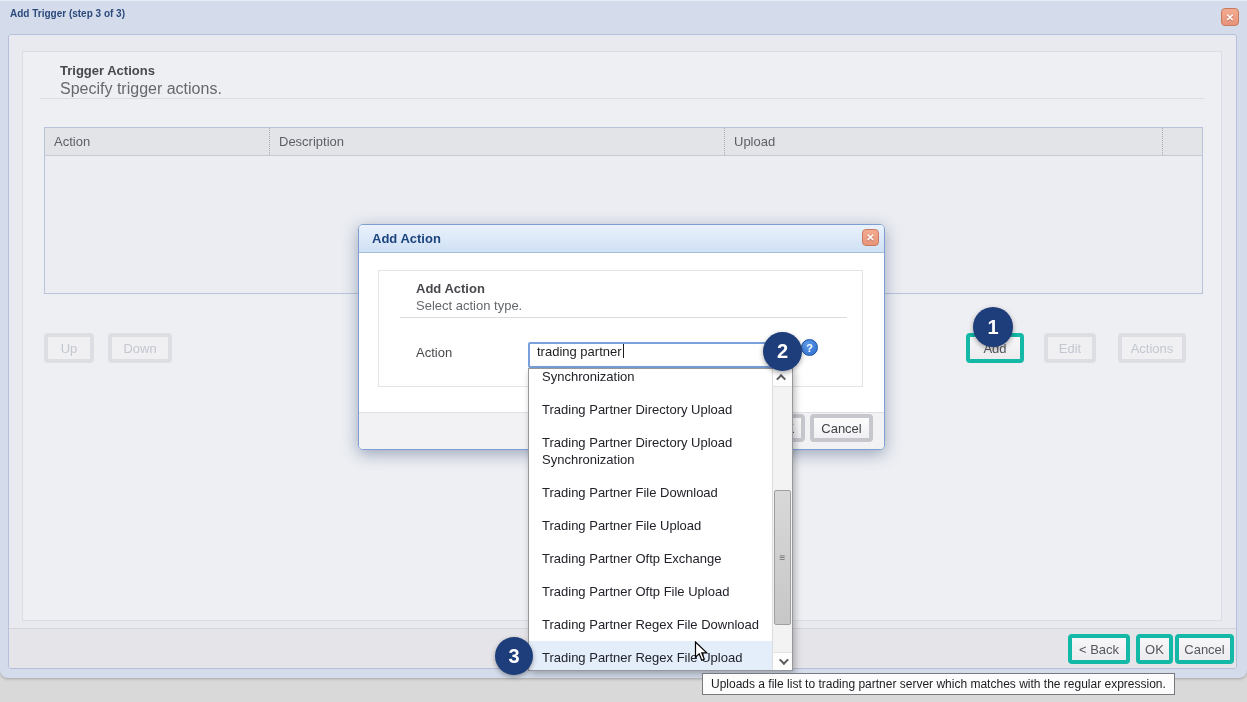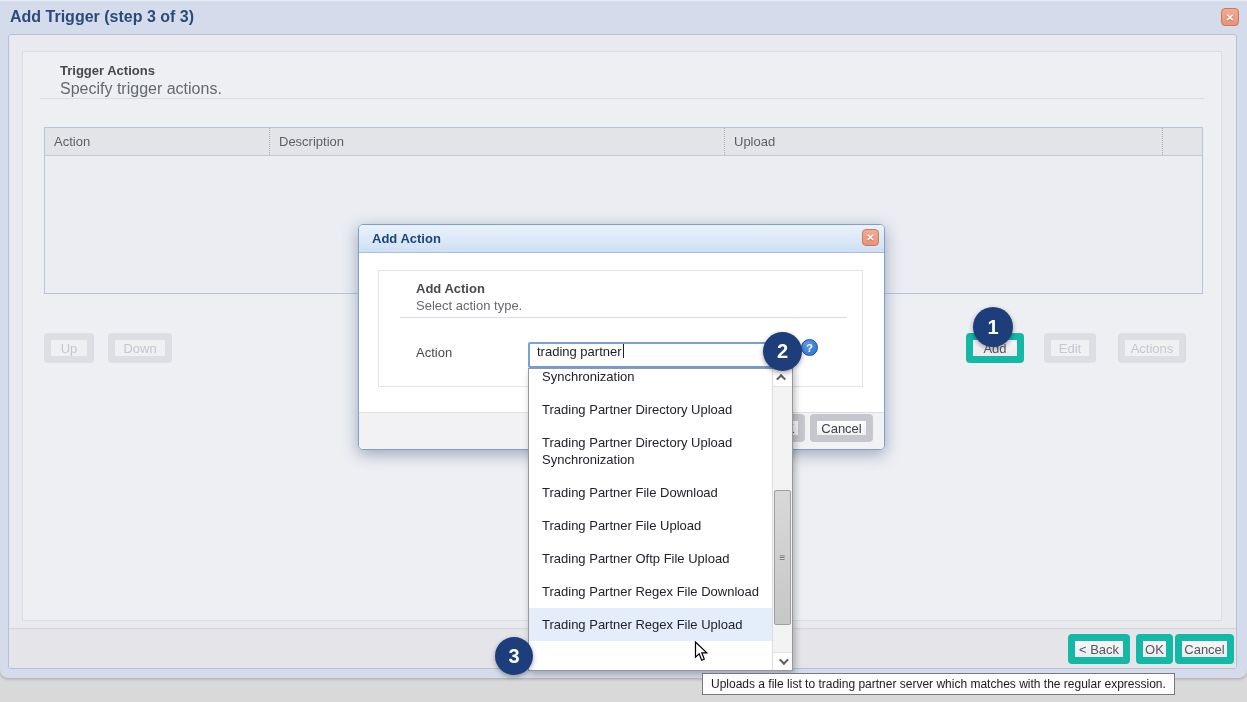--- a/index.html
+++ b/index.html
@@ -4,21 +4,21 @@
 <style>
   * { margin:0; padding:0; box-sizing:border-box; }
   html,body { background:#cfcfd1; }
   body { font-family:"Liberation Sans", sans-serif; }
   .stage { position:relative; width:1247px; height:702px; background:#d9d9da; overflow:hidden; }
 
   
   .window { position:absolute; left:0; top:0; width:1247px; height:678px;
             background:var(--window-bg,#d4dcec); border-top:1px solid #e7edf7;
             border-radius:0 0 8px 8px; box-shadow:0 1px 3px rgba(0,0,0,.25); }
-  .win-title { position:absolute; left:10px; top:7px; font-size:16px; font-weight:bold;
+  .win-title { position:absolute; left:10px; top:7px; font-size:10px; font-weight:bold;
                color:var(--window-title,#2b4a7a); }
   .close-btn { position:absolute; width:18px; height:18px; border-radius:4px;
                background:linear-gradient(#f3ab90,var(--close-btn,#e8937a));
                border:1px solid #c67a5f; color:#fff; font-size:10px; font-weight:bold;
                display:flex; align-items:center; justify-content:center;
                text-shadow:0 1px 1px rgba(0,0,0,.25); cursor:pointer; }
 
   .content-panel { position:absolute; left:8px; top:33px; width:1229px; height:635px;
                    background:var(--panel-bg,#e9eaef); border:1px solid var(--panel-border,#b5c1da);
                    border-radius:3px; }
@@ -33,21 +33,21 @@
   .grid { position:absolute; left:44px; top:126px; width:1159px; height:167px;
           border:1px solid var(--table-border,#b9c4db); background:var(--table-body-bg,#ebedf2); }
   .grid-header { display:flex; height:28px; background:var(--table-header-bg,#e3e4e8);
                  border-bottom:1px solid #c9cace; }
   .grid-header .cell { display:flex; align-items:center; padding-left:9px; font-size:13px;
                        color:#5c5f66; height:100%; }
   .grid-header .cell + .cell { border-left:1px dotted #a9abb2; }
   .c1 { width:224px; } .c2 { width:455px; } .c3 { width:438px; } .c4 { flex:1; }
 
   
-  .ui-btn { position:absolute; border:7px solid #14b8a6; border-radius:4px;
+  .ui-btn { position:absolute; border:4px solid #14b8a6; border-radius:4px;
             background:linear-gradient(#f7f7f9,#ececef); font-family:inherit; font-size:13px;
             color:#54575d; display:flex; align-items:center; justify-content:center; cursor:pointer; }
   .ui-btn.disabled { color:#c3c7d0; border-color:#dddee3; background:#f0f0f3; cursor:default; }
   .dlg-btn { border-color:#c6c7cd; background:linear-gradient(#fcfcfd,#f0f0f3); color:#3f4246; }
 
   
   .dialog { position:absolute; left:358px; top:224px; width:527px; height:226px; background:#fff;
             border:1px solid var(--dialog-border,#7d9fd4); border-radius:5px;
             box-shadow:0 4px 16px rgba(55,75,115,.45); }
   .dlg-titlebar { position:absolute; left:0; top:0; width:525px; height:28px;
@@ -162,20 +162,21 @@
     <button class="ui-btn dlg-btn" style="left:451px; top:189px; width:63px; height:28px;">Cancel</button>
   </div>
 
   <div class="dropdown">
     <div class="dd-items">
       <div class="dd-item cut-top">Synchronization</div>
       <div class="dd-item">Trading Partner Directory Upload</div>
       <div class="dd-item">Trading Partner Directory Upload Synchronization</div>
       <div class="dd-item">Trading Partner File Download</div>
       <div class="dd-item">Trading Partner File Upload</div>
+      <div class="dd-item">Trading Partner Oftp Exchange</div>
       <div class="dd-item">Trading Partner Oftp File Upload</div>
       <div class="dd-item">Trading Partner Regex File Download</div>
       <div class="dd-item highlighted">Trading Partner Regex File Upload</div>
     </div>
     <div class="dd-scrollbar">
       <div class="sb-btn sb-up">
           <span class="chev up"></span>
         </div>
       <div class="sb-thumb">
         <span class="grip">≡</span>

